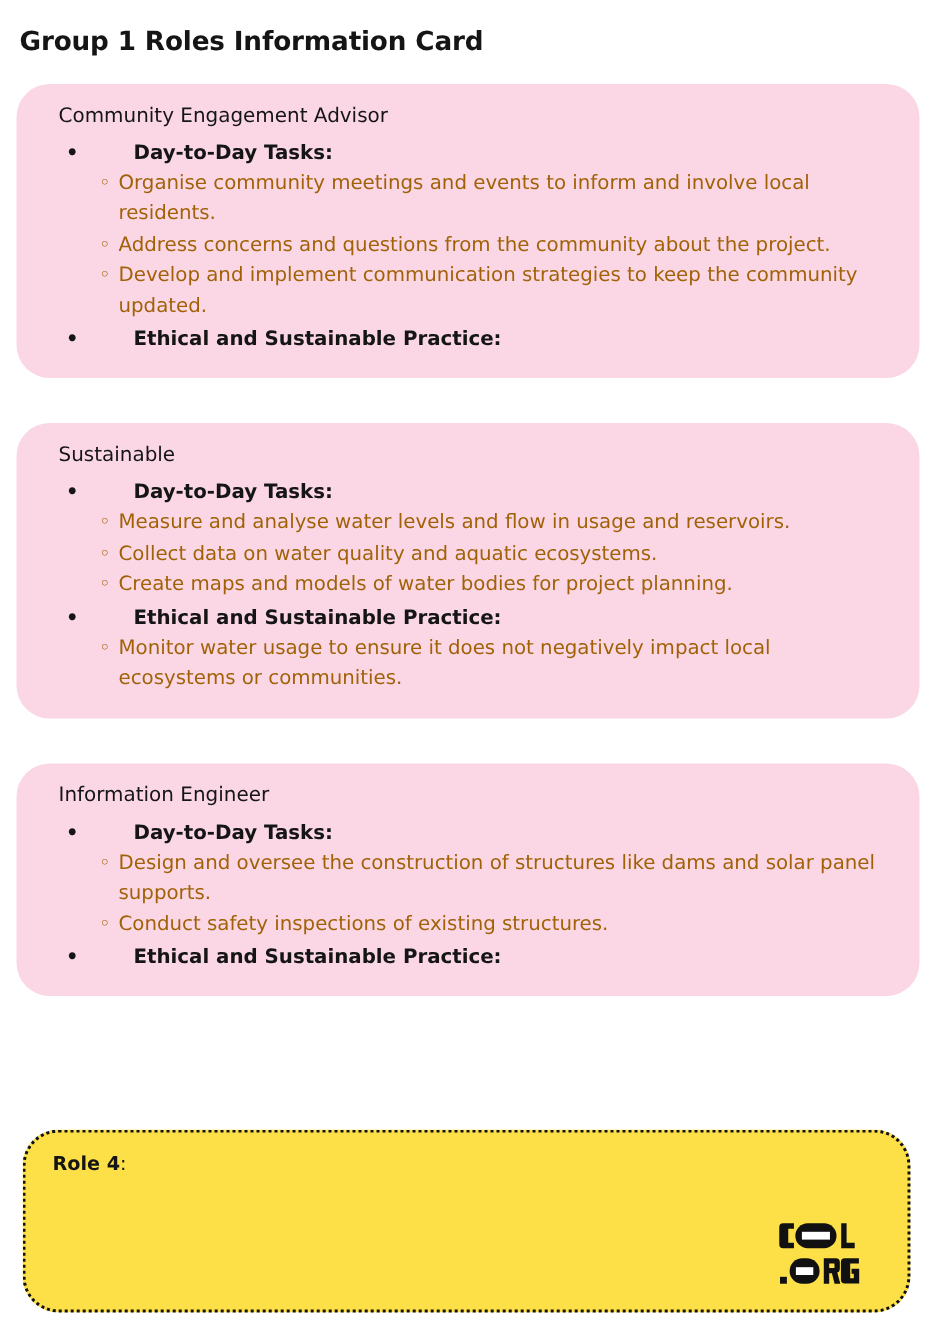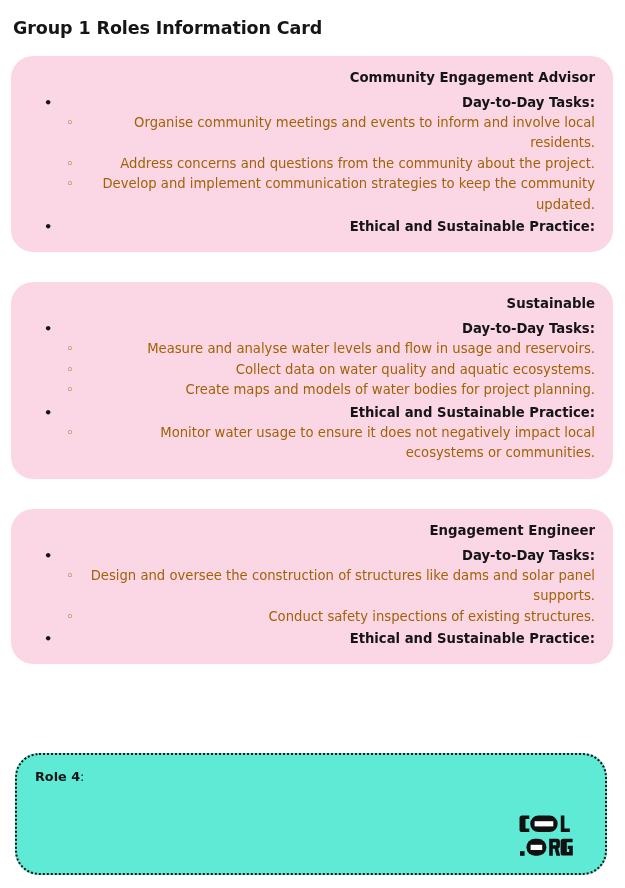--- a/index.html
+++ b/index.html
@@ -15,21 +15,20 @@
     color: #181818;
     position: relative;
     overflow: hidden;
   }
 
   .page {
     width: 625px;
     height: 888px;
     padding: 0;
     position: relative;
-    text-align: right;
   }
 
   
   .page-title {
     position: absolute;
     left: 13px;
     top: 18px;
     font-size: 17.5px;
     font-weight: bold;
     letter-spacing: -0.1px;
@@ -48,41 +47,42 @@
   .role-card {
     background: #FBD7E6;
     border-radius: 22px;
     padding: 13px 18px 14px 18px;
     margin-bottom: 30px;
     width: 602px;
   }
 
   .role-name {
     font-size: 13.3px;
-    font-weight: bold;
+    font-weight: normal;
     color: #151515;
     margin: 0 0 5px 10px;
     line-height: 1.35;
   }
 
   ul.lvl1 {
     list-style: none;
     margin: 0;
     padding: 0 0 0 28px;
   }
   ul.lvl1 > li {
     position: relative;
     font-size: 13.2px;
     font-weight: bold;
     color: #151515;
     line-height: 21px;
     margin: 0 0 1px 0;
   }
   ul.lvl1 > li > .l1-text {
     display: block;
+    margin-left: 32px;
   }
   ul.lvl1 > li > .l1-text::before {
     content: "\2022";
     position: absolute;
     left: -13px;
     top: 0;
     font-size: 13px;
     line-height: 21px;
   }
 
@@ -111,21 +111,21 @@
 
   
   .answer-box {
     position: absolute;
     left: 15px;
     top: 753px;
     width: 592px;
     height: 122px;
     border-radius: 24px;
     border: 2.5px dotted #111111;
-    background: #5eead4;
+    background: #fde047;
   }
   .answer-label {
     position: absolute;
     left: 18px;
     top: 14px;
     font-size: 12.8px;
     color: #151515;
     line-height: 1.3;
   }
   .answer-label b { font-weight: bold; }
@@ -176,21 +176,21 @@
           </li>
           <li>
             <span class="l1-text">Ethical and Sustainable Practice:</span>
             <ul class="lvl2">
               <li>Monitor water usage to ensure it does not negatively impact local ecosystems or communities.</li>
             </ul>
           </li>
         </ul>
       </div>
       <div class="role-card">
-        <div class="role-name">Engagement Engineer</div>
+        <div class="role-name">Information Engineer</div>
         <ul class="lvl1">
           <li>
             <span class="l1-text">Day-to-Day Tasks:</span>
             <ul class="lvl2">
               <li>Design and oversee the construction of structures like dams and solar panel supports.</li>
               <li>Conduct safety inspections of existing structures.</li>
             </ul>
           </li>
           <li>
             <span class="l1-text">Ethical and Sustainable Practice:</span>

